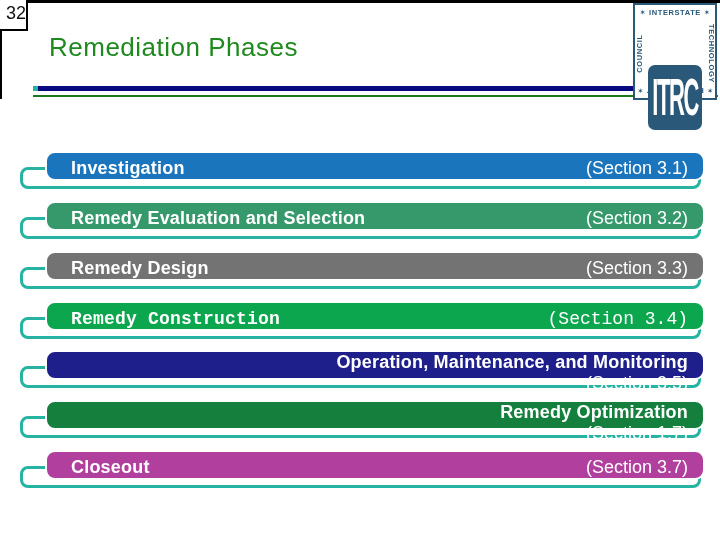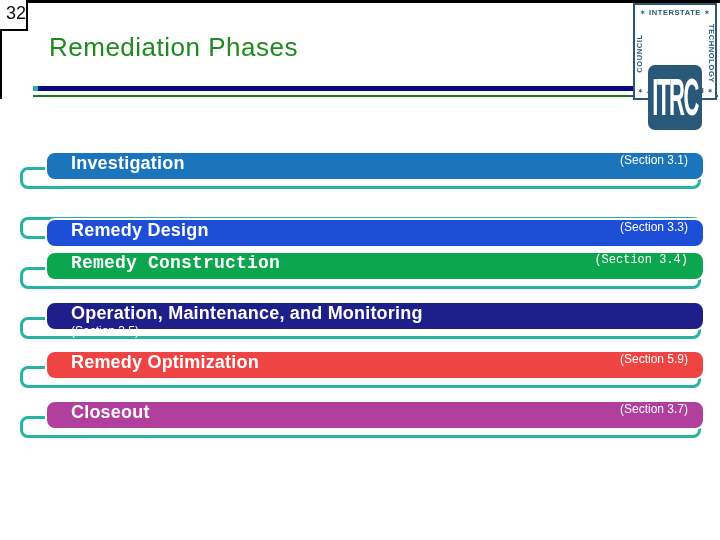--- a/index.html
+++ b/index.html
@@ -56,28 +56,28 @@
   .phases{position:absolute;left:0;top:151px;width:720px;}
   .phase-row{position:relative;height:49.85px;}
   .bracket{
     position:absolute;left:20px;right:19px;top:16px;height:22px;
     border:3px solid var(--bracket_teal);border-radius:8px;box-sizing:border-box;
     background:transparent;z-index:0;
   }
   .bar{
     position:absolute;left:45px;right:15px;top:0;height:30px;
     border:2px solid #ffffff;border-radius:10px;box-sizing:border-box;
-    display:flex;align-items:flex-start;justify-content:space-between;
+    display:flex;align-items:flex-end;justify-content:space-between;
     padding:0 15px 0 24px;z-index:1;
   }
   .phase-label{
     color:#fff;font-weight:bold;font-size:18px;white-space:nowrap;letter-spacing:0.2px;
   }
   .phase-section{
-    color:#fff;font-size:12px;white-space:nowrap;
+    color:#fff;font-size:18px;white-space:nowrap;
   }
 </style>
 </head>
 <body>
 
 <div class="top-border"></div>
 <div class="left-border"></div>
 
 <div class="pagenum-box">
   <span>32</span>
@@ -101,24 +101,31 @@
 
 <div class="phases">
   <div class="phase-row">
     <div class="bracket"></div>
     <div class="bar" style="background: rgb(27, 117, 188);">
       <span class="phase-label">Investigation</span>
       <span class="phase-section">(Section 3.1)</span>
     </div>
   </div>
 
+  <div class="phase-row">
+    <div class="bracket"></div>
+    <div class="bar" style="background: rgb(53, 153, 107);">
+      <span class="phase-label">Remedy Evaluation and Selection</span>
+      <span class="phase-section">(Section 3.2)</span>
+    </div>
+  </div>
 
   <div class="phase-row">
     <div class="bracket"></div>
-    <div class="bar" style="background: #1d4ed8; margin-top: 17px;">
+    <div class="bar" style="background: #737373;">
       <span class="phase-label">Remedy Design</span>
       <span class="phase-section">(Section 3.3)</span>
     </div>
   </div>
 
   <div class="phase-row">
     <div class="bracket"></div>
     <div class="bar" style="background: rgb(12, 166, 79); font-family: Liberation Mono, monospace;">
       <span class="phase-label">Remedy Construction</span>
       <span class="phase-section">(Section 3.4)</span>
@@ -128,23 +135,23 @@
   <div class="phase-row">
     <div class="bracket"></div>
     <div class="bar" style="background: rgb(31, 31, 139); flex-direction: column;">
       <span class="phase-label">Operation, Maintenance, and Monitoring</span>
       <span class="phase-section">(Section 3.5)</span>
     </div>
   </div>
 
   <div class="phase-row">
     <div class="bracket"></div>
-    <div class="bar" style="background: #ef4444;">
+    <div class="bar" style="background: #15803d; flex-direction: column;">
       <span class="phase-label">Remedy Optimization</span>
-      <span class="phase-section">(Section 5.9)</span>
+      <span class="phase-section">(Section 1.7)</span>
     </div>
   </div>
 
   <div class="phase-row">
     <div class="bracket"></div>
     <div class="bar" style="background: rgb(177, 63, 157);">
       <span class="phase-label">Closeout</span>
       <span class="phase-section">(Section 3.7)</span>
     </div>
   </div>

